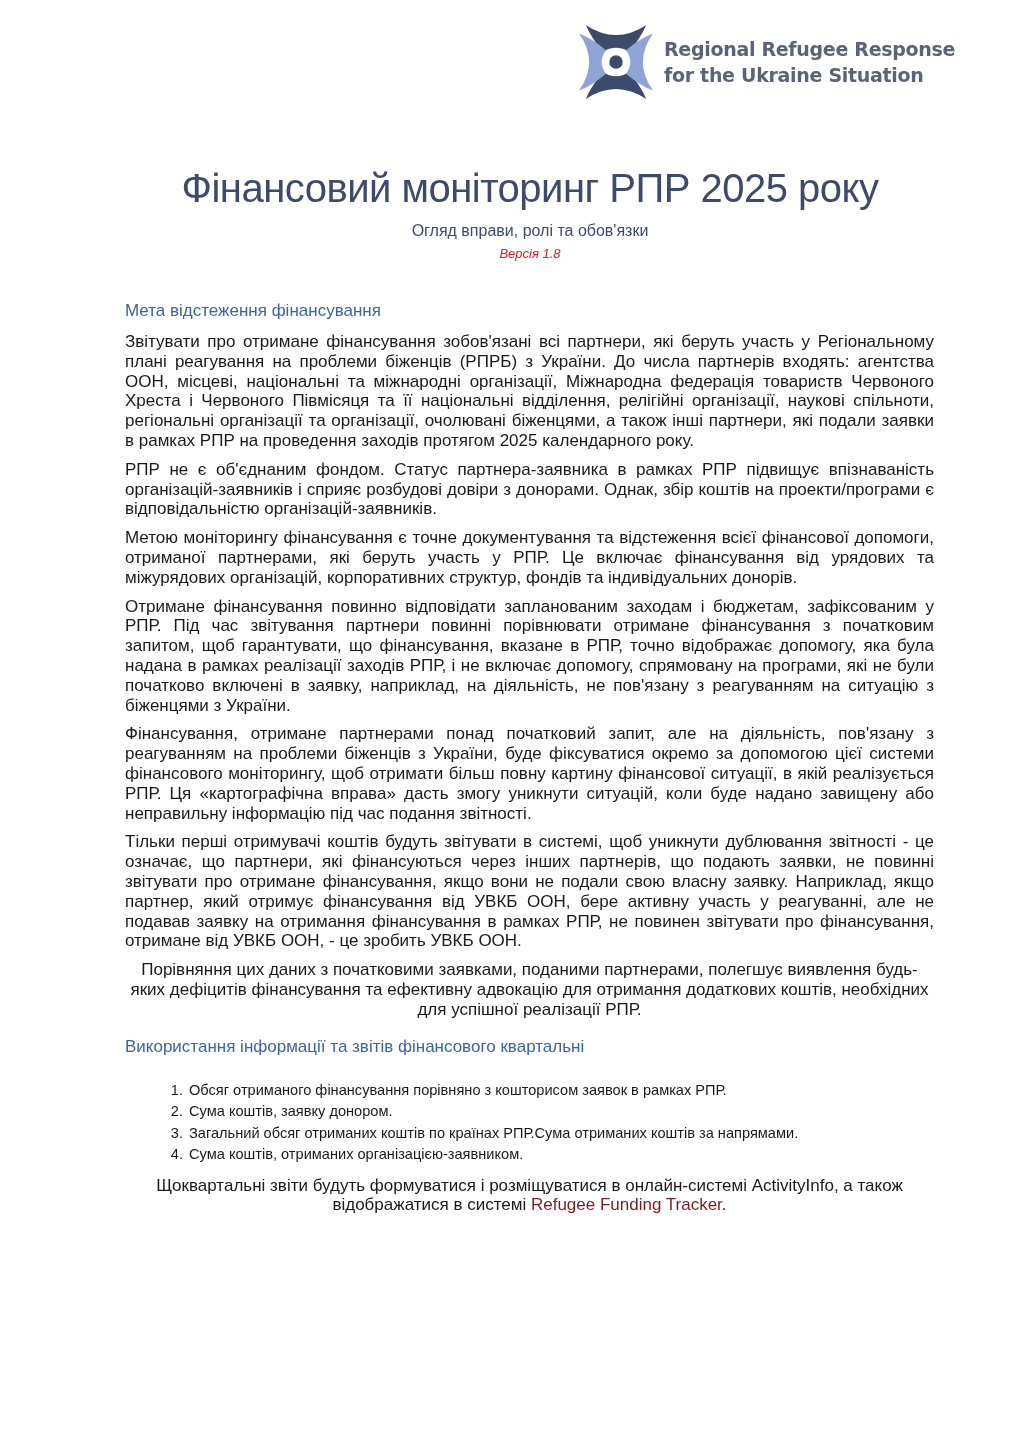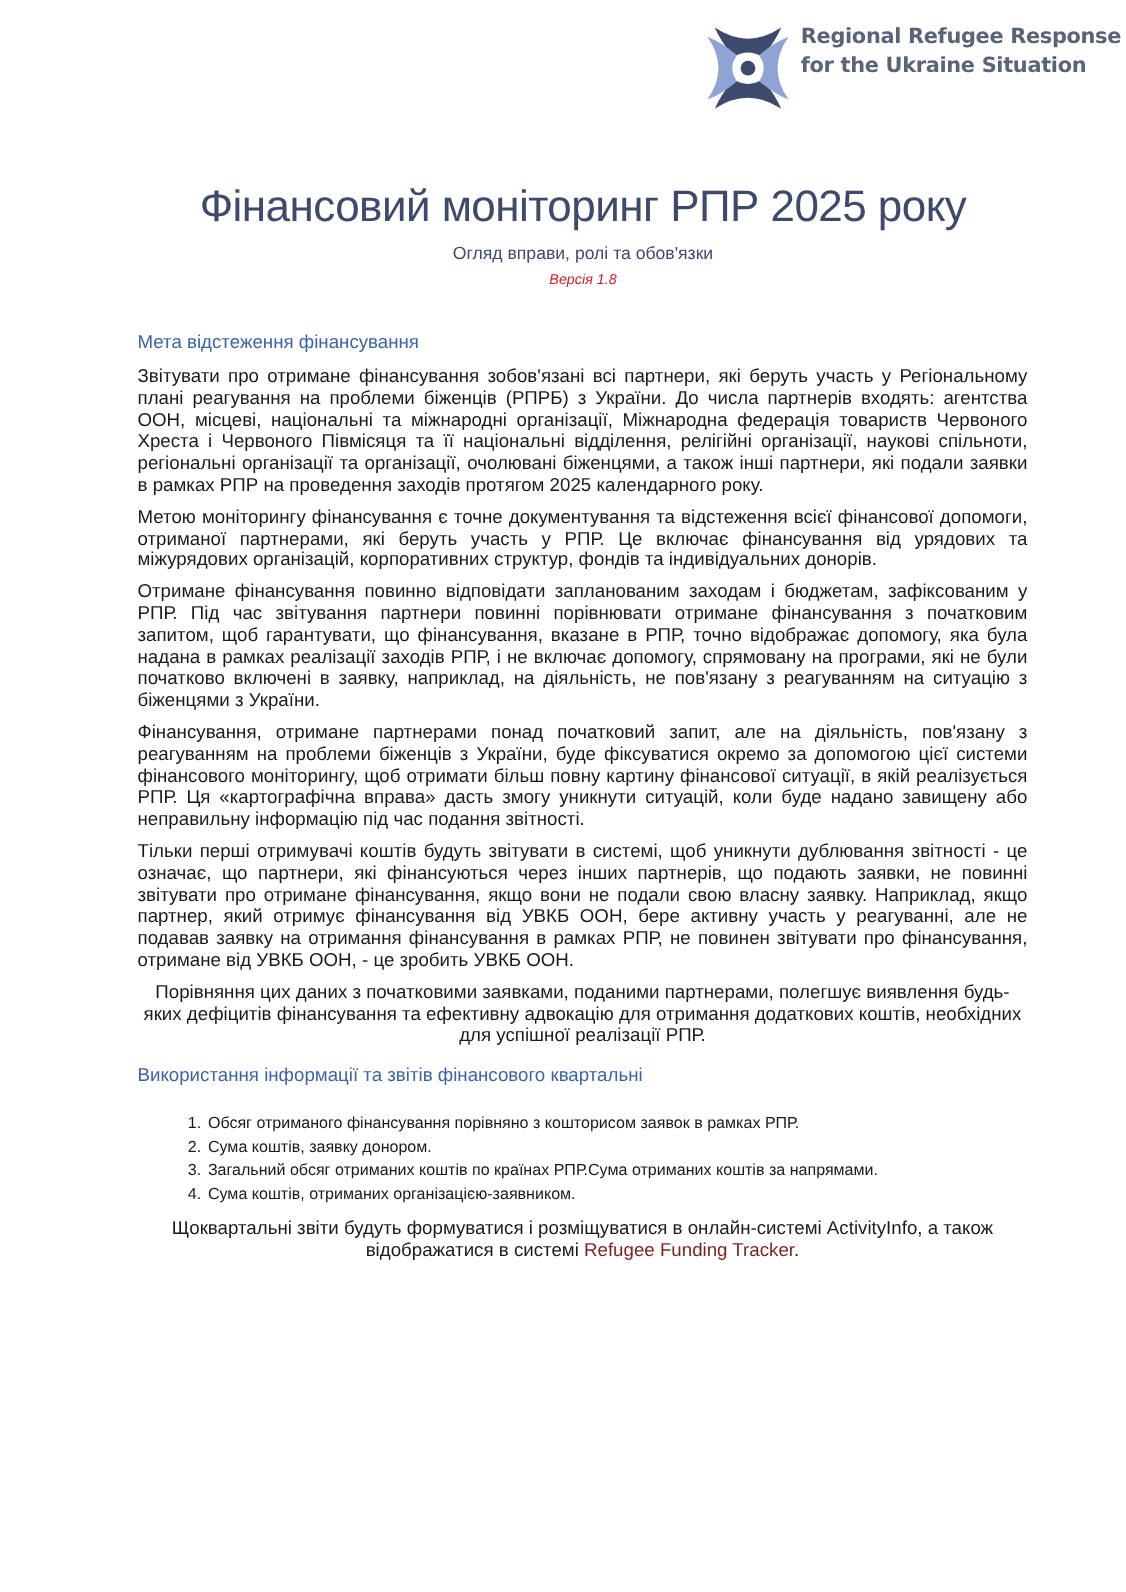--- a/index.html
+++ b/index.html
@@ -1,18 +1,18 @@
 <!DOCTYPE html>
 <html><head>
 <meta charset="utf-8">
 <style>
   html, body { margin: 0; padding: 0; background: #ffffff; }
   body { width: 1024px; height: 1447px; position: relative; overflow: hidden;
          font-family: "Liberation Sans", sans-serif; color: #1a1a1a; }
-  .logo { position: absolute; left: 638px; top: 20px; display: flex; }
+  .logo { position: absolute; left: 574px; top: 20px; display: flex; align-items: center; }
   .logo svg { width: 84px; height: 84px; }
   .logo-text { margin-left: 6px; color: #5a6478; font-family: "DejaVu Sans", sans-serif;
                font-weight: bold; font-size: 19px; line-height: 26px; letter-spacing: -0.3px; }
   .title { position: absolute; left: 0; width: 1060px; top: 166px; text-align: center;
            font-size: 40px; color: #3d4a6b; letter-spacing: -0.5px; }
   .subtitle { position: absolute; left: 0; width: 1060px; top: 222px; text-align: center;
               font-size: 16px; color: #3d4a6b; }
   .version { position: absolute; left: 0; width: 1060px; top: 246px; text-align: center;
              font-size: 13px; font-style: italic; color: #d4202a; }
   .content { position: absolute; left: 125px; top: 284px; width: 809px; }
@@ -40,20 +40,21 @@
   </div>
 </div>
 
 <div class="title">Фінансовий моніторинг РПР 2025 року</div>
 <div class="subtitle">Огляд вправи, ролі та обов'язки</div>
 <div class="version">Версія 1.8</div>
 
 <div class="content">
   <h2>Мета відстеження фінансування</h2>
   <p>Звітувати про отримане фінансування зобов'язані всі партнери, які беруть участь у Регіональному плані реагування на проблеми біженців (РПРБ) з України. До числа партнерів входять: агентства ООН, місцеві, національні та міжнародні організації, Міжнародна федерація товариств Червоного Хреста і Червоного Півмісяця та її національні відділення, релігійні організації, наукові спільноти, регіональні організації та організації, очолювані біженцями, а також інші партнери, які подали заявки в рамках РПР на проведення заходів протягом 2025 календарного року.</p>
+  <p>РПР не є об'єднаним фондом. Статус партнера-заявника в рамках РПР підвищує впізнаваність організацій-заявників і сприяє розбудові довіри з донорами. Однак, збір коштів на проекти/програми є відповідальністю організацій-заявників.</p>
   <p>Метою моніторингу фінансування є точне документування та відстеження всієї фінансової допомоги, отриманої партнерами, які беруть участь у РПР. Це включає фінансування від урядових та міжурядових організацій, корпоративних структур, фондів та індивідуальних донорів.</p>
   <p>Отримане фінансування повинно відповідати запланованим заходам і бюджетам, зафіксованим у РПР. Під час звітування партнери повинні порівнювати отримане фінансування з початковим запитом, щоб гарантувати, що фінансування, вказане в РПР, точно відображає допомогу, яка була надана в рамках реалізації заходів РПР, і не включає допомогу, спрямовану на програми, які не були початково включені в заявку, наприклад, на діяльність, не пов'язану з реагуванням на ситуацію з біженцями з України.</p>
   <p>Фінансування, отримане партнерами понад початковий запит, але на діяльність, пов'язану з реагуванням на проблеми біженців з України, буде фіксуватися окремо за допомогою цієї системи фінансового моніторингу, щоб отримати більш повну картину фінансової ситуації, в якій реалізується РПР. Ця «картографічна вправа» дасть змогу уникнути ситуацій, коли буде надано завищену або неправильну інформацію під час подання звітності.</p>
   <p>Тільки перші отримувачі коштів будуть звітувати в системі, щоб уникнути дублювання звітності - це означає, що партнери, які фінансуються через інших партнерів, що подають заявки, не повинні звітувати про отримане фінансування, якщо вони не подали свою власну заявку. Наприклад, якщо партнер, який отримує фінансування від УВКБ ООН, бере активну участь у реагуванні, але не подавав заявку на отримання фінансування в рамках РПР, не повинен звітувати про фінансування, отримане від УВКБ ООН, - це зробить УВКБ ООН.</p>
   <p class="left">Порівняння цих даних з початковими заявками, поданими партнерами, полегшує виявлення будь-яких дефіцитів фінансування та ефективну адвокацію для отримання додаткових коштів, необхідних для успішної реалізації РПР.</p>
 
   <h2>Використання інформації та звітів фінансового квартальні</h2>
   <ol>
     <li>Обсяг отриманого фінансування порівняно з кошторисом заявок в рамках РПР.</li>
     <li>Сума коштів, заявку донором.</li>

